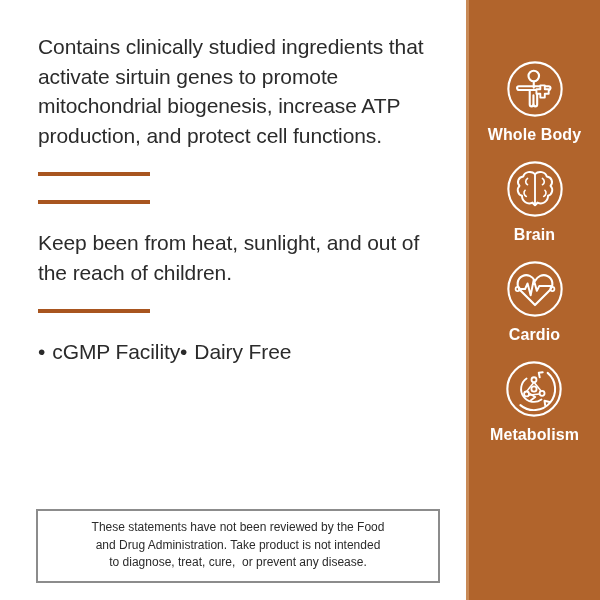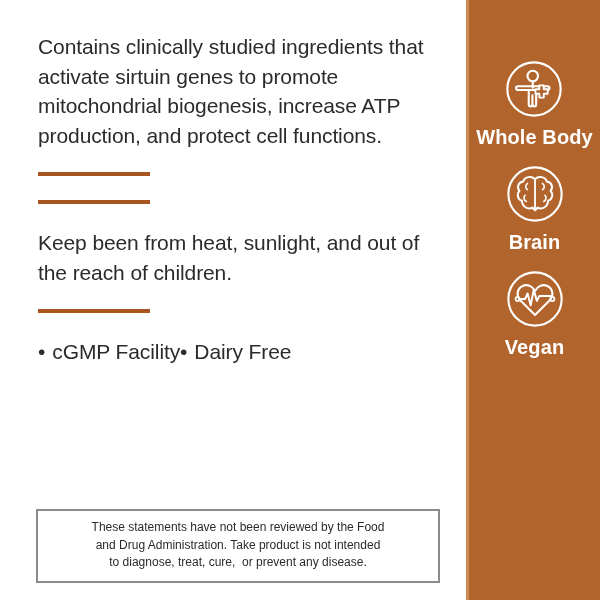--- a/index.html
+++ b/index.html
@@ -106,21 +106,21 @@
     margin-bottom: 14px;
   }
   .benefit-icon {
     width: 62px;
     height: 62px;
     display: block;
   }
   .benefit-label {
     margin-top: 6px;
     color: #ffffff;
-    font-size: 20px;
+    font-size: 16px;
     font-weight: bold;
     letter-spacing: 0.1px;
     white-space: nowrap;
   }
 </style>
 </head>
 <body>
 
 <div class="label">
 
@@ -179,18 +179,36 @@
     </div>
 
     <div class="benefit">
       <svg class="benefit-icon" viewBox="0 0 100 100">
         <circle cx="50" cy="50" r="43" fill="none" stroke="#ffffff" stroke-width="3.4"></circle>
         <path d="M50 76 L27 53 C19 45 21 33 30 29 C38 25 46 30 50 37 C54 30 62 25 70 29 C79 33 81 45 73 53 Z" fill="none" stroke="#ffffff" stroke-width="3.4" stroke-linejoin="round"></path>
         <path d="M24 50 h10 l4 -9 l5 19 l5 -25 l5 18 l4 -8 h19" fill="none" stroke="#ffffff" stroke-width="3.2" stroke-linecap="round" stroke-linejoin="round"></path>
         <circle cx="22" cy="50" r="3.3" fill="none" stroke="#ffffff" stroke-width="2.8"></circle>
         <circle cx="78" cy="50" r="3.3" fill="none" stroke="#ffffff" stroke-width="2.8"></circle>
       </svg>
-      <div class="benefit-label">Vegan</div>
-    </div>
-
+      <div class="benefit-label">Cardio</div>
+    </div>
+
+    <div class="benefit">
+      <svg class="benefit-icon" viewBox="0 0 100 100">
+        <circle cx="50" cy="50" r="43" fill="none" stroke="#ffffff" stroke-width="3.4"></circle>
+        <path d="M72 24 A32 32 0 1 1 28 76" fill="none" stroke="#ffffff" stroke-width="3.2" stroke-linecap="round"></path>
+        <path d="M34 22 L28 24 L31 31" fill="none" stroke="#ffffff" stroke-width="3.2" stroke-linecap="round" stroke-linejoin="round" transform="translate(30,1) rotate(12 34 22)"></path>
+        <path d="M28 76 l-1 -7 l8 2" fill="none" stroke="#ffffff" stroke-width="3.2" stroke-linecap="round" stroke-linejoin="round" transform="translate(40,0)"></path>
+        <path d="M38 33 A20 20 0 1 0 62 67" fill="none" stroke="#ffffff" stroke-width="3" stroke-linecap="round"></path>
+        <path d="M55 60 l8 5 l-7 5" fill="none" stroke="#ffffff" stroke-width="3" stroke-linecap="round" stroke-linejoin="round" transform="translate(-11,-2)"></path>
+        <circle cx="50" cy="50" r="4.2" fill="none" stroke="#ffffff" stroke-width="3"></circle>
+        <circle cx="50" cy="35" r="4" fill="none" stroke="#ffffff" stroke-width="3"></circle>
+        <circle cx="63" cy="57" r="4" fill="none" stroke="#ffffff" stroke-width="3"></circle>
+        <circle cx="38" cy="58" r="4" fill="none" stroke="#ffffff" stroke-width="3"></circle>
+        <path d="M50 39 L38 54" fill="none" stroke="#ffffff" stroke-width="2.6"></path>
+        <path d="M50 39 L61 53" fill="none" stroke="#ffffff" stroke-width="2.6"></path>
+        <path d="M41 60 L59 58" fill="none" stroke="#ffffff" stroke-width="2.6"></path>
+      </svg>
+      <div class="benefit-label">Metabolism</div>
+    </div>
 
   </div>
 </div>
 
 </body></html>

